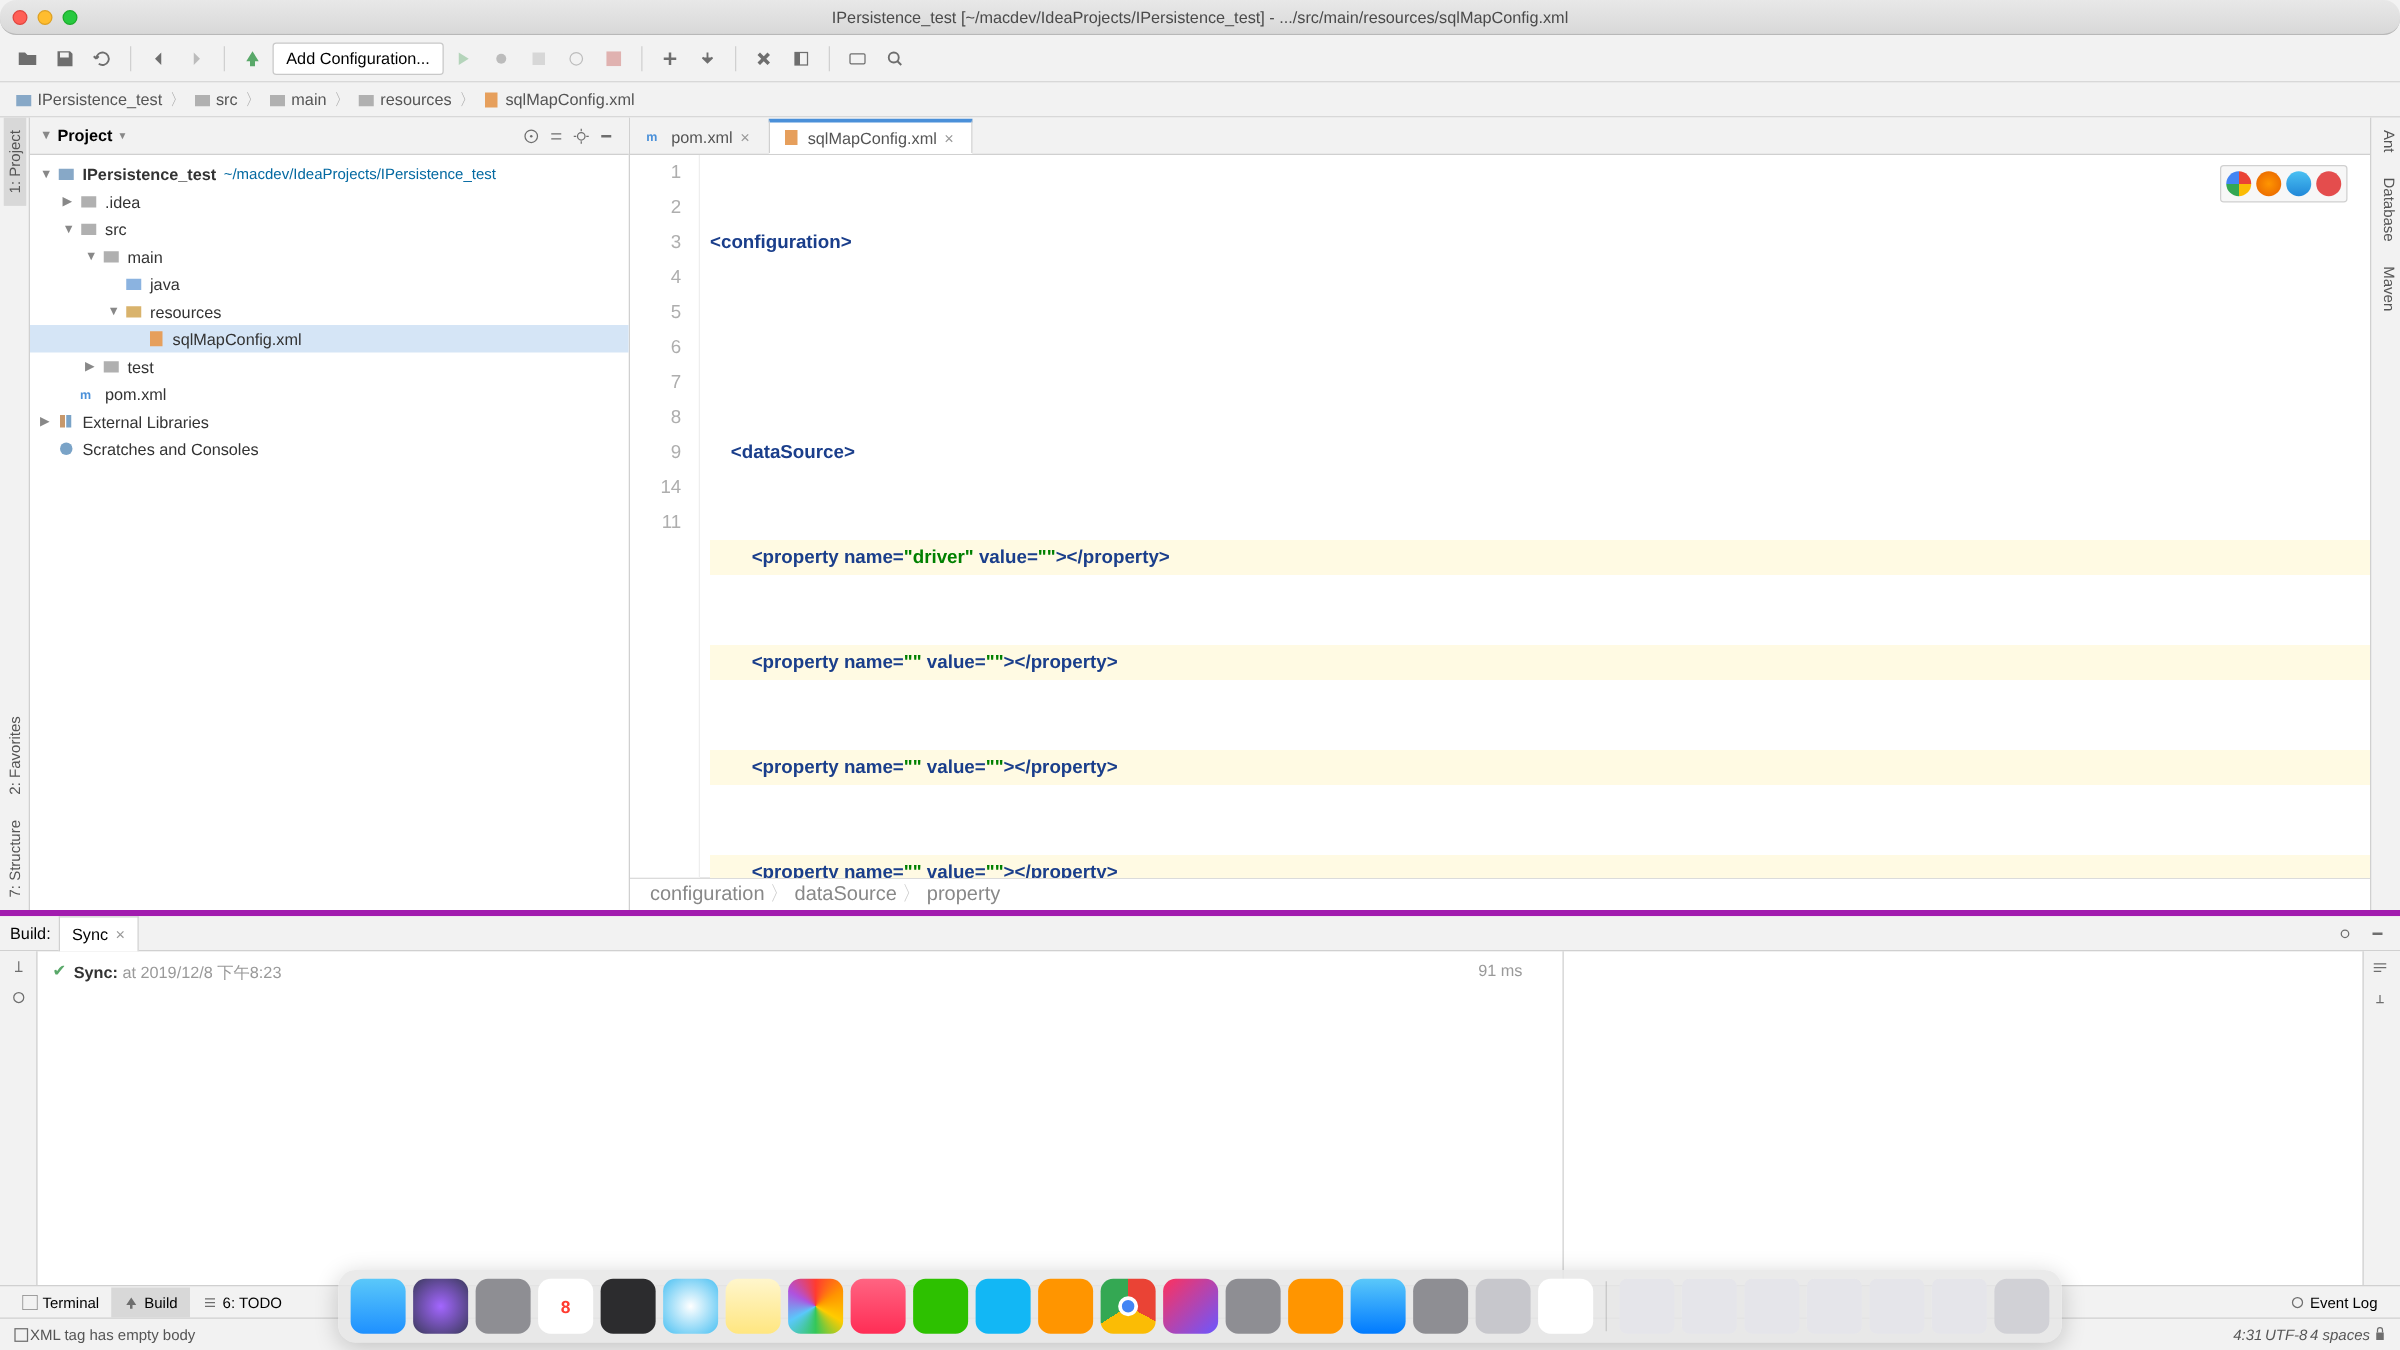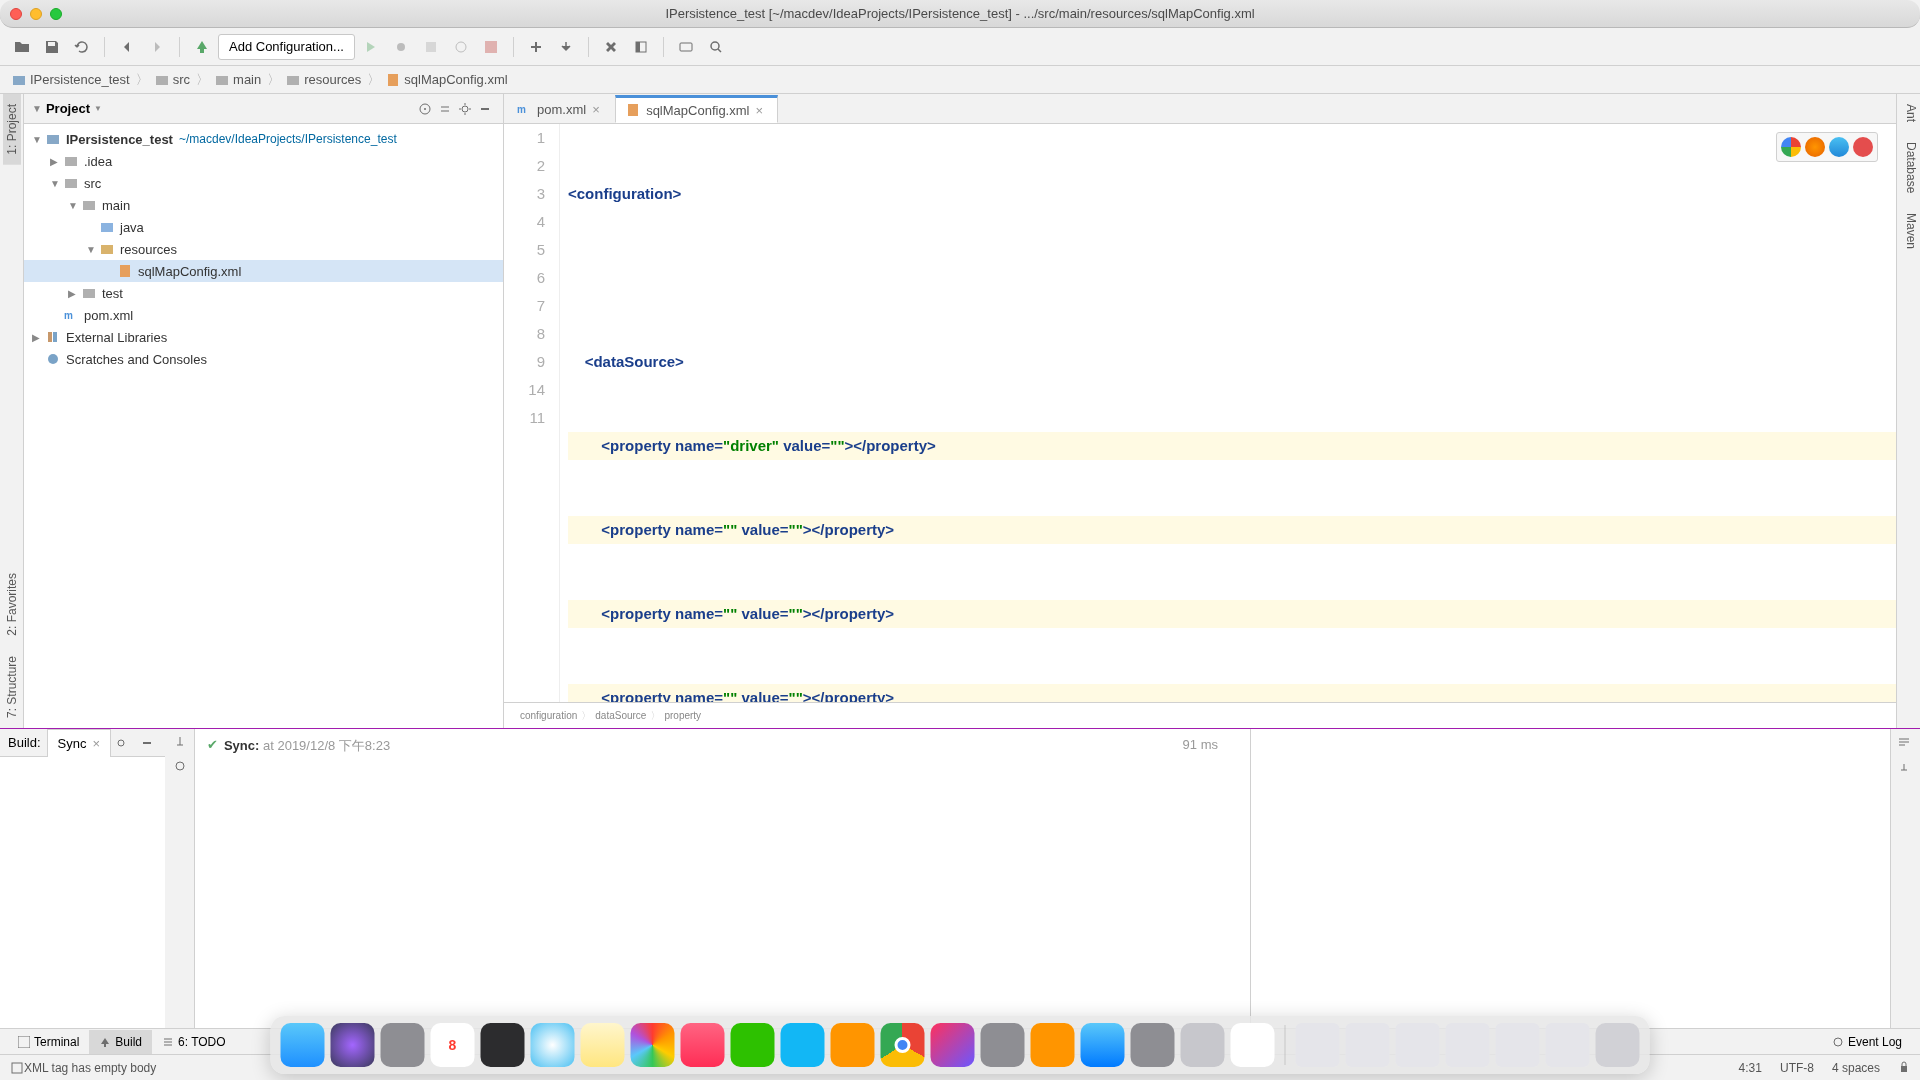--- a/index.html
+++ b/index.html
@@ -55,44 +55,44 @@
 .gutter { width: 56px; text-align: right; padding-right: 14px; color: #aeaeae; background: #fff; border-right: 1px solid #eee; user-select: none; }
 .code { flex: 1; padding-left: 8px; white-space: pre; position: relative; }
 .code-line { height: 28px; }
 .hl-line { background: #fffae3; }
 .xml-tag { color: #1a3e8b; font-weight: bold; }
 .xml-attr { color: #1a3e8b; font-weight: bold; }
 .xml-val { color: #008000; font-weight: bold; }
 .browser-indicators { position: absolute; top: 8px; right: 18px; display: flex; gap: 4px; background: #f7f7f7; border: 1px solid #d0d0d0; border-radius: 3px; padding: 4px; }
 .bi { width: 20px; height: 20px; border-radius: 50%; }
 
-.breadcrumb-bar { height: 26px; border-top: 1px solid #d0d0d0; display: flex; align-items: center; padding: 0 12px; font-size: 10px; color: #888; background: #fff; }
+.breadcrumb-bar { height: 26px; border-top: 1px solid #d0d0d0; display: flex; align-items: center; padding: 0 12px; font-size: 16px; color: #888; background: #fff; }
 .bc-item { padding: 0 4px; }
 .bc-sep { color: #ccc; }
 
-.tool-window { height: 300px; border-top: 1px solid #a21caf; display: flex; background: #fff; }
+.tool-window { height: 300px; border-top: 5px solid #a21caf; display: flex; flex-direction: column; background: #fff; }
 .tool-tabs { height: 28px; background: #f2f2f2; border-bottom: 1px solid #d0d0d0; display: flex; align-items: center; padding: 0 8px; font-size: 13px; }
 .tool-tab { padding: 0 10px; height: 28px; display: flex; align-items: center; cursor: pointer; }
 .tool-tab.active { background: #fff; border: 1px solid #d0d0d0; border-bottom: none; }
 .tool-body { flex: 1; display: flex; }
 .tool-side { width: 30px; background: #f2f2f2; border-right: 1px solid #d0d0d0; display: flex; flex-direction: column; align-items: center; padding-top: 6px; gap: 10px; }
 .tool-content { flex: 1; padding: 8px 12px; font-size: 13px; display: flex; }
 .sync-line { color: #333; }
 .sync-time { color: #999; }
 .sync-dur { margin-left: auto; color: #999; padding-right: 20px; }
 .tool-right { width: 30px; background: #f2f2f2; border-left: 1px solid #d0d0d0; }
 
 .bottom-tabs { height: 26px; background: #f2f2f2; border-top: 1px solid #d0d0d0; display: flex; align-items: center; padding: 0 8px; font-size: 12px; }
 .bottom-tab { padding: 0 10px; display: flex; align-items: center; gap: 4px; cursor: pointer; height: 24px; }
 .bottom-tab.active { background: #d8d8d8; }
 .bottom-right { margin-left: auto; display: flex; align-items: flex-start; gap: 8px; }
 
 .status-bar { height: 26px; background: #f2f2f2; border-top: 1px solid #d0d0d0; display: flex; align-items: center; padding: 0 10px; font-size: 12px; color: #555; }
 .status-left { display: flex; align-items: center; gap: 0; }
-.status-right { margin-left: auto; display: flex; gap: 18px; }
+.status-right { margin-left: auto; display: flex; gap: 2px; font-style: italic; }
 
 .dock { position: fixed; bottom: 6px; left: 50%; transform: translateX(-50%); height: 58px; background: rgba(230,230,230,0.85); border-radius: 14px; display: flex; align-items: center; padding: 0 10px; gap: 6px; box-shadow: 0 4px 20px rgba(0,0,0,0.2); }
 .dock-item { width: 44px; height: 44px; border-radius: 10px; cursor: pointer; display: flex; align-items: center; justify-content: center; font-size: 24px; background: linear-gradient(#f5f5f5,#dcdcdc); }
 .dock-sep { width: 1px; height: 40px; background: rgba(0,0,0,0.15); margin: 0 4px; }
 
 svg { display: block; }
 </style>
 </head>
 <body>
 

